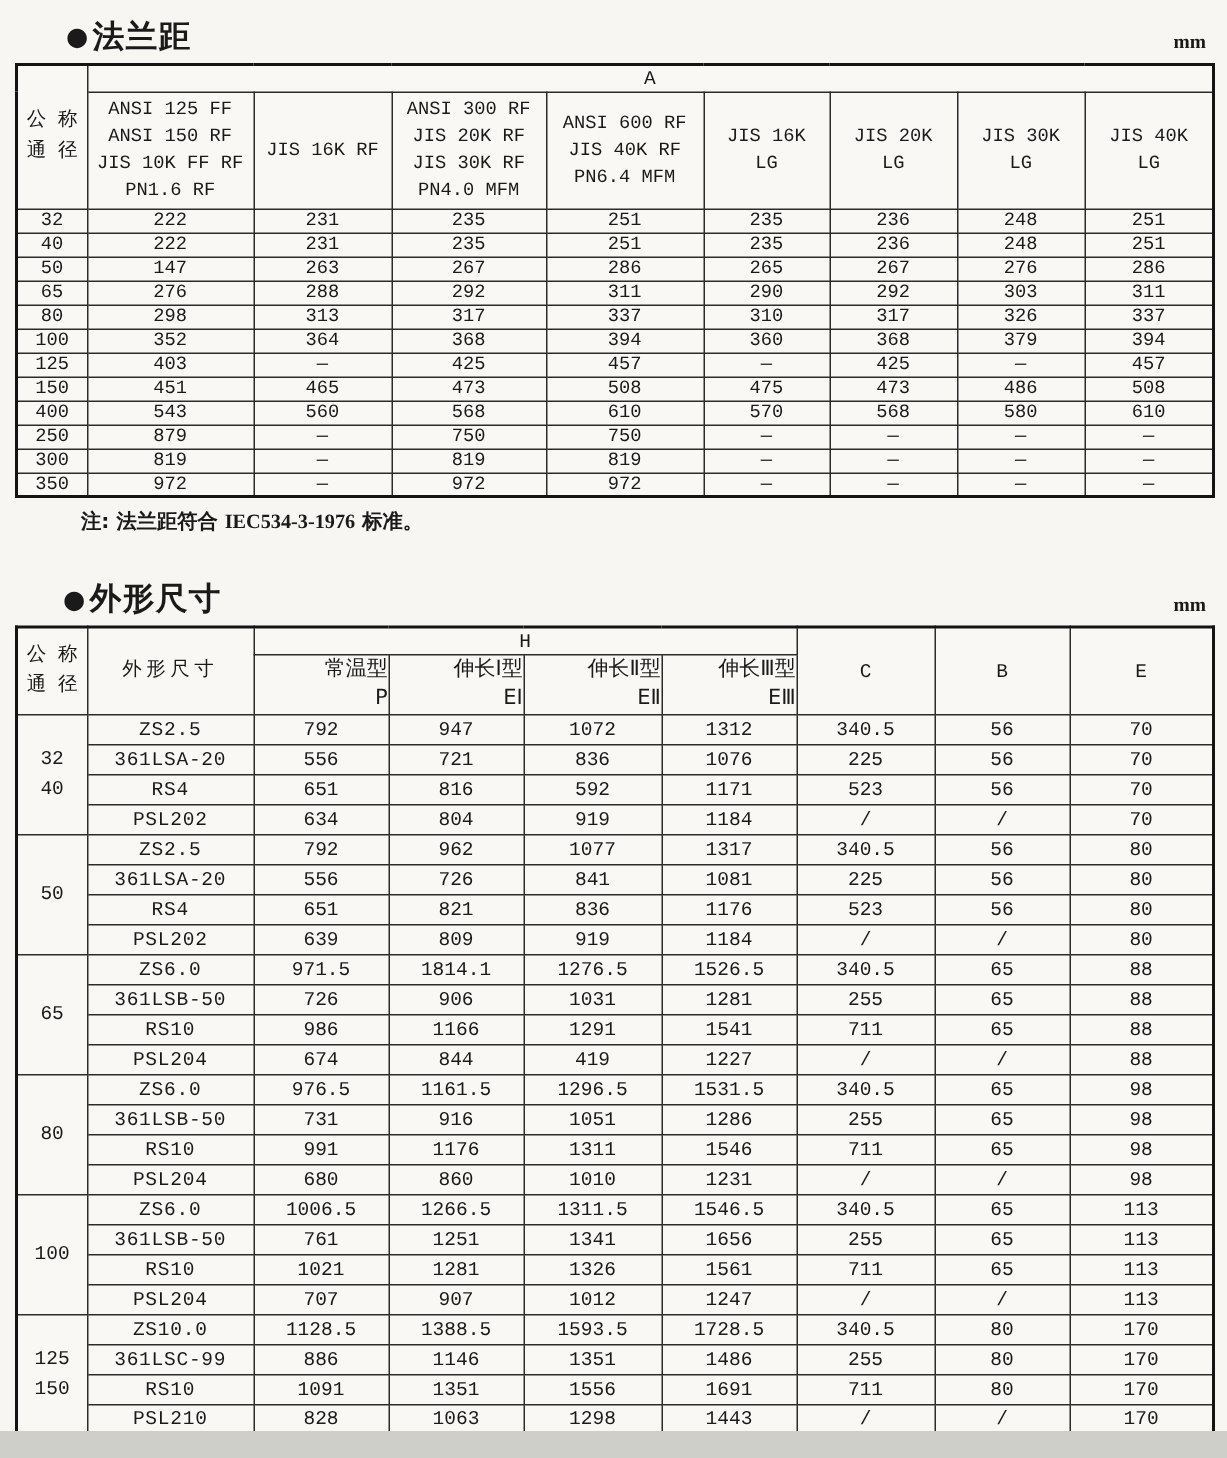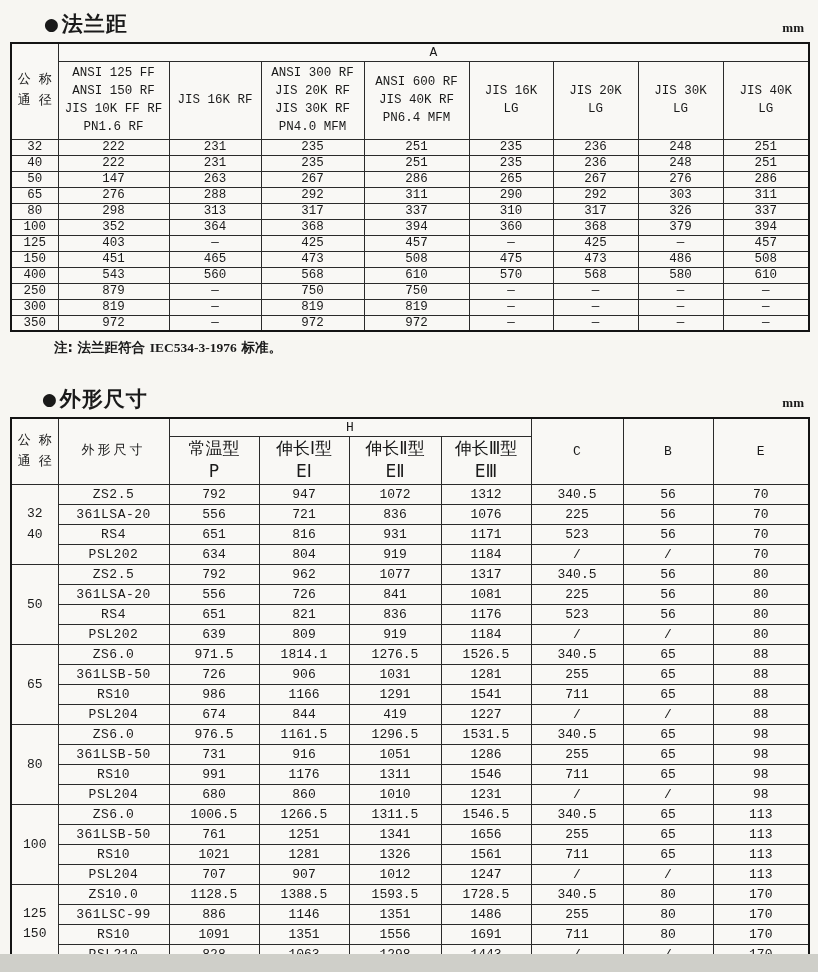--- a/index.html
+++ b/index.html
@@ -39,22 +39,23 @@
   .note {
     margin:7px 0 0 54px; font-size:13.5px; font-weight:bold;
     font-family:"DejaVu Sans", sans-serif;
   }
   .note .latin { font-family:"Liberation Serif", serif; }
 
   
   .sec2 { margin-top:18px;padding-left:42px; }
   .t2 thead .group-row th { height:18px; font-family:"Liberation Mono", monospace; font-size:13px; font-weight:normal; }
   .t2 thead .col-row th {
-    height:36px; font-weight:normal; font-size:17px; line-height:1.4;
+    height:36px; font-weight:normal; font-size:14px; line-height:1.4;
     font-family:"DejaVu Sans", sans-serif;
+    text-align:right;
   }
   .t2 .corner { font-size:13.5px; font-weight:normal; line-height:1.6; }
   .t2 tbody td {
     height:20px; font-family:"Liberation Mono", monospace; font-size:13px; line-height:1;
   }
   .t2 tbody td.dn-cell { font-size:13px; line-height:1.55; }
   .t2 tbody td.act-cell { letter-spacing:0.5px;margin-top:11px; }
   .cjk-spaced { letter-spacing:3px; }
 </style>
 </head>
@@ -285,21 +286,21 @@
           <td>836</td>
           <td>1076</td>
           <td>225</td>
           <td>56</td>
           <td>70</td>
         </tr>
         <tr>
           <td class="act-cell">RS4</td>
           <td>651</td>
           <td>816</td>
-          <td>931</td>
+          <td>592</td>
           <td>1171</td>
           <td>523</td>
           <td>56</td>
           <td>70</td>
         </tr>
         <tr>
           <td class="act-cell">PSL202</td>
           <td>634</td>
           <td>804</td>
           <td>919</td>

